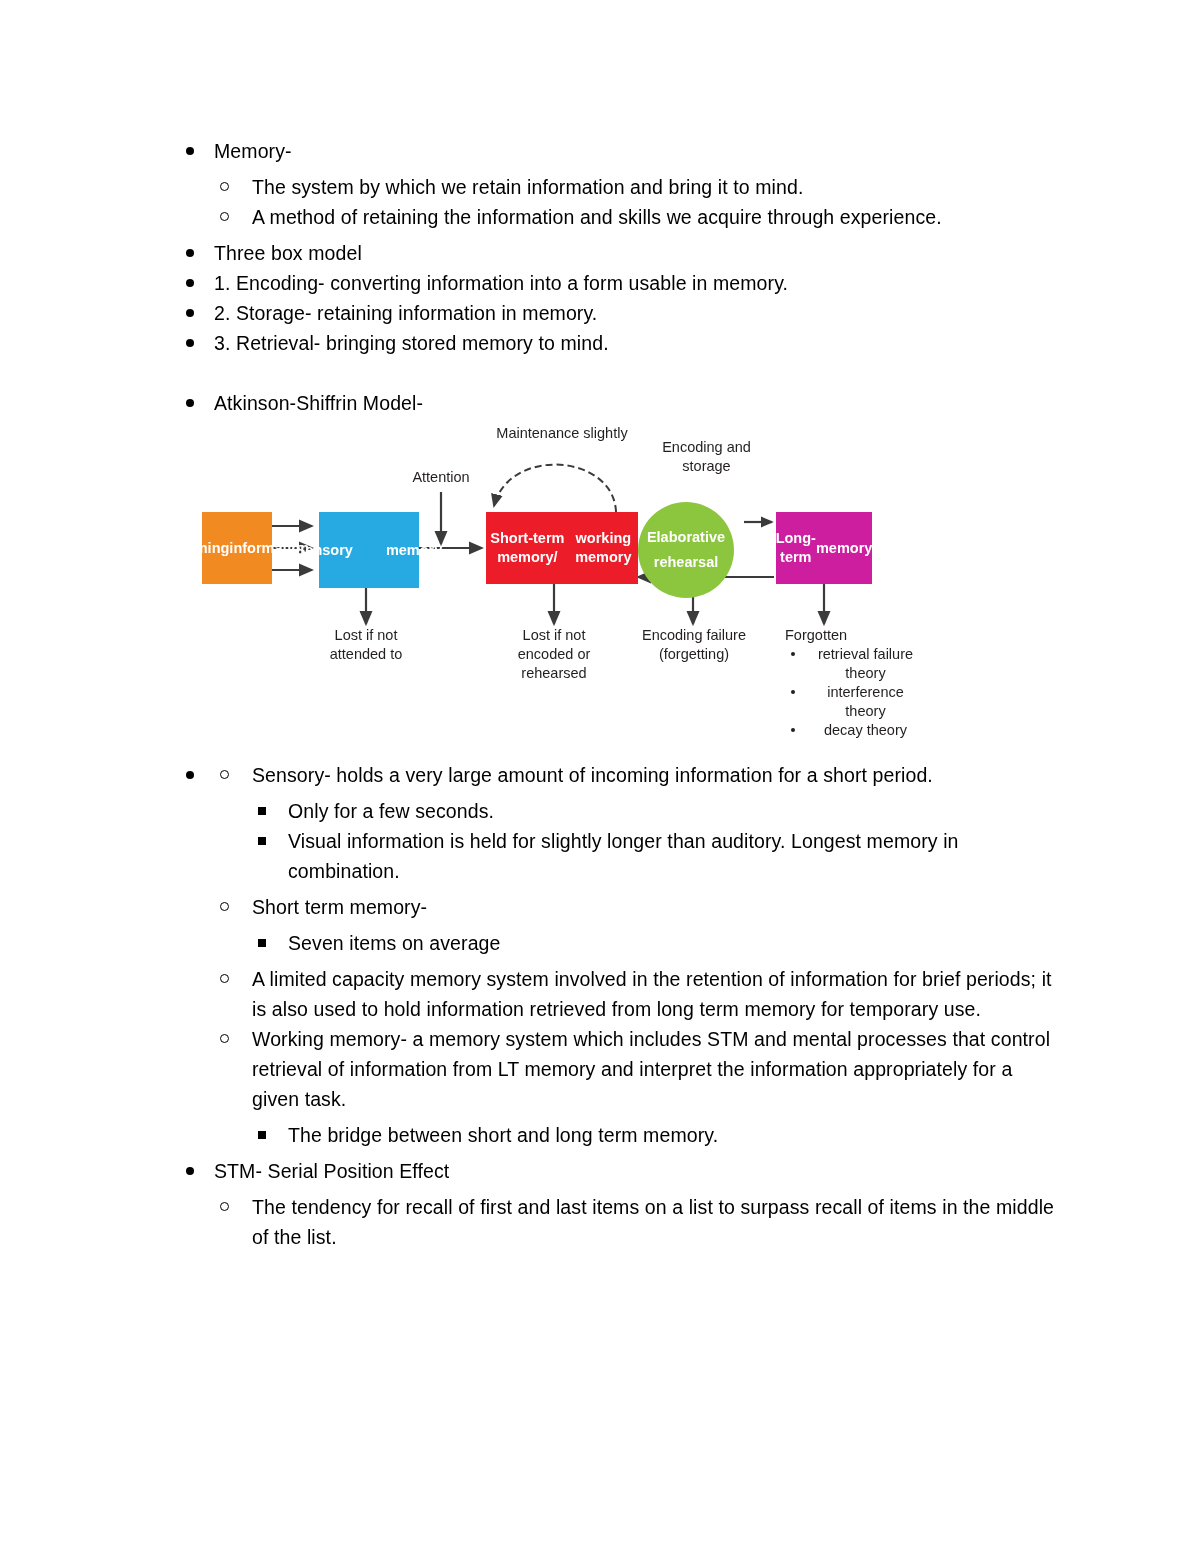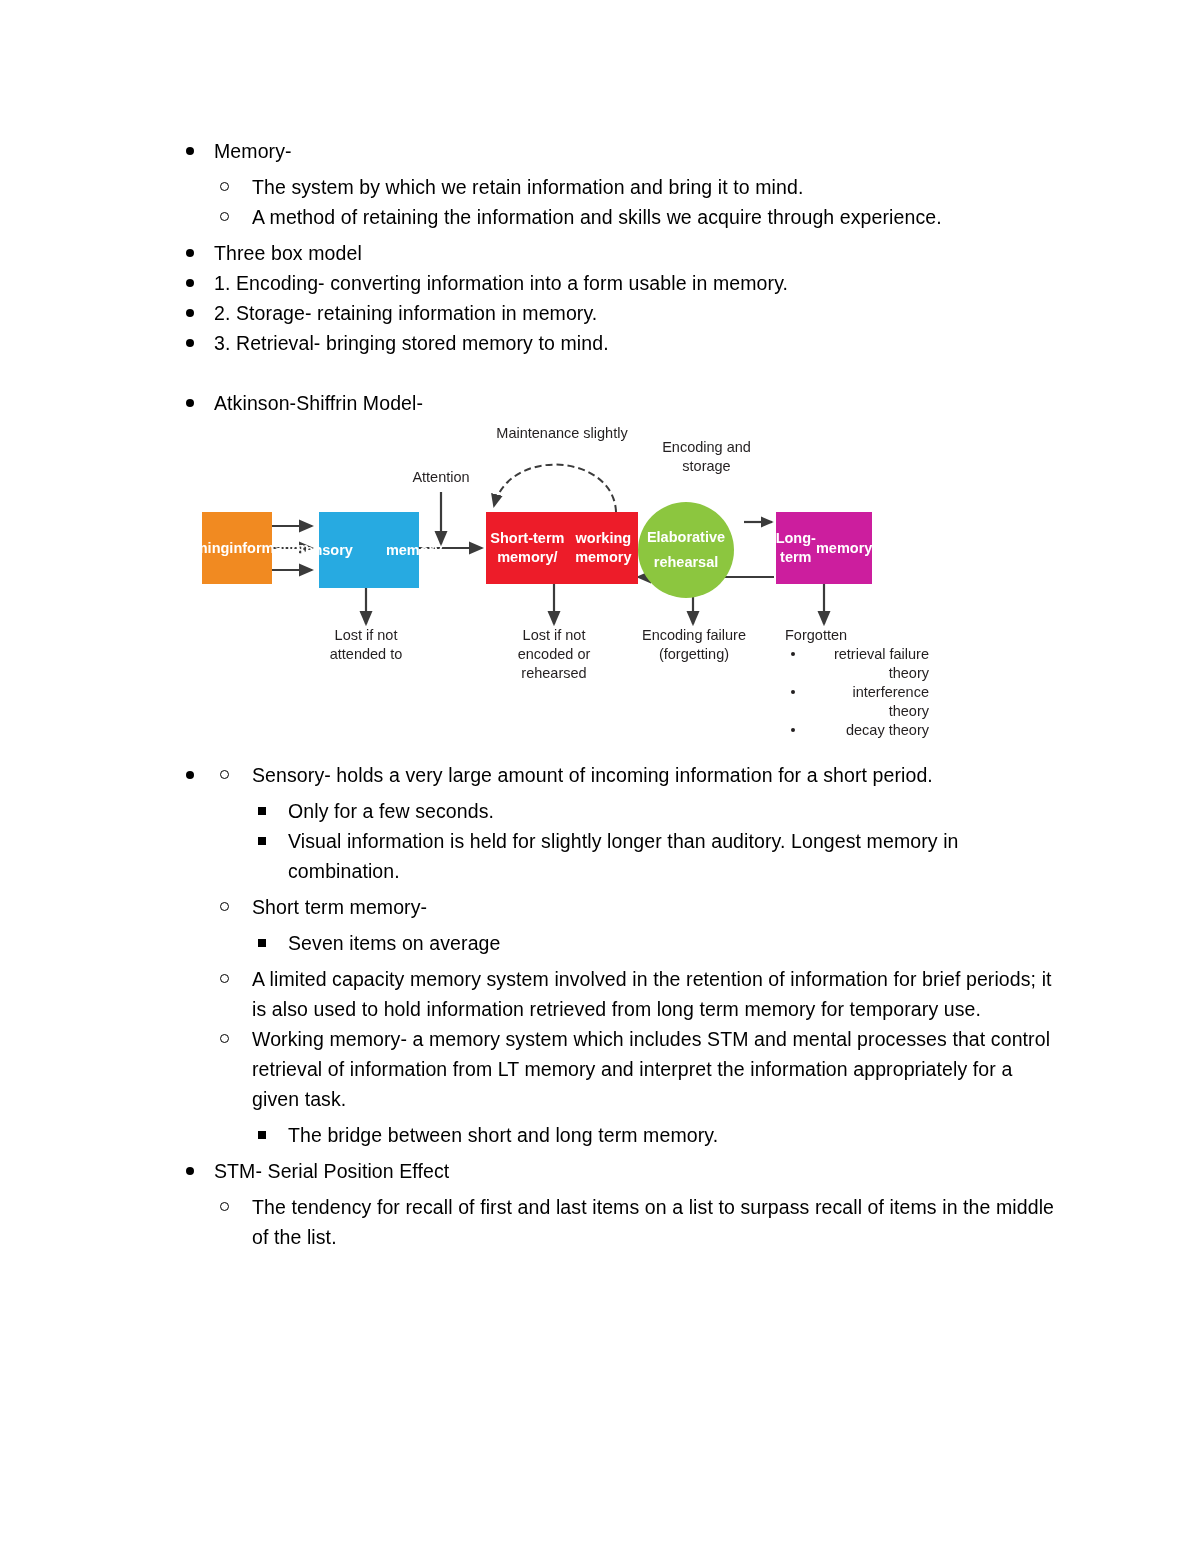--- a/index.html
+++ b/index.html
@@ -133,21 +133,21 @@
     color: #231f20;
     text-align: center;
     white-space: pre-line;
   }
   .dlabel.left-al { text-align: left; }
   .sublist {
     position: absolute;
     font-size: 14.5px;
     line-height: 19px;
     color: #231f20;
-    text-align: right;
+    text-align: center;
   }
   .sublist div { position: relative; padding-left: 13px; }
   .sublist div::before {
     content: "";
     position: absolute;
     left: 2px; top: 7px;
     width: 4px; height: 4px;
     border-radius: 50%;
     background: #231f20;
   }

